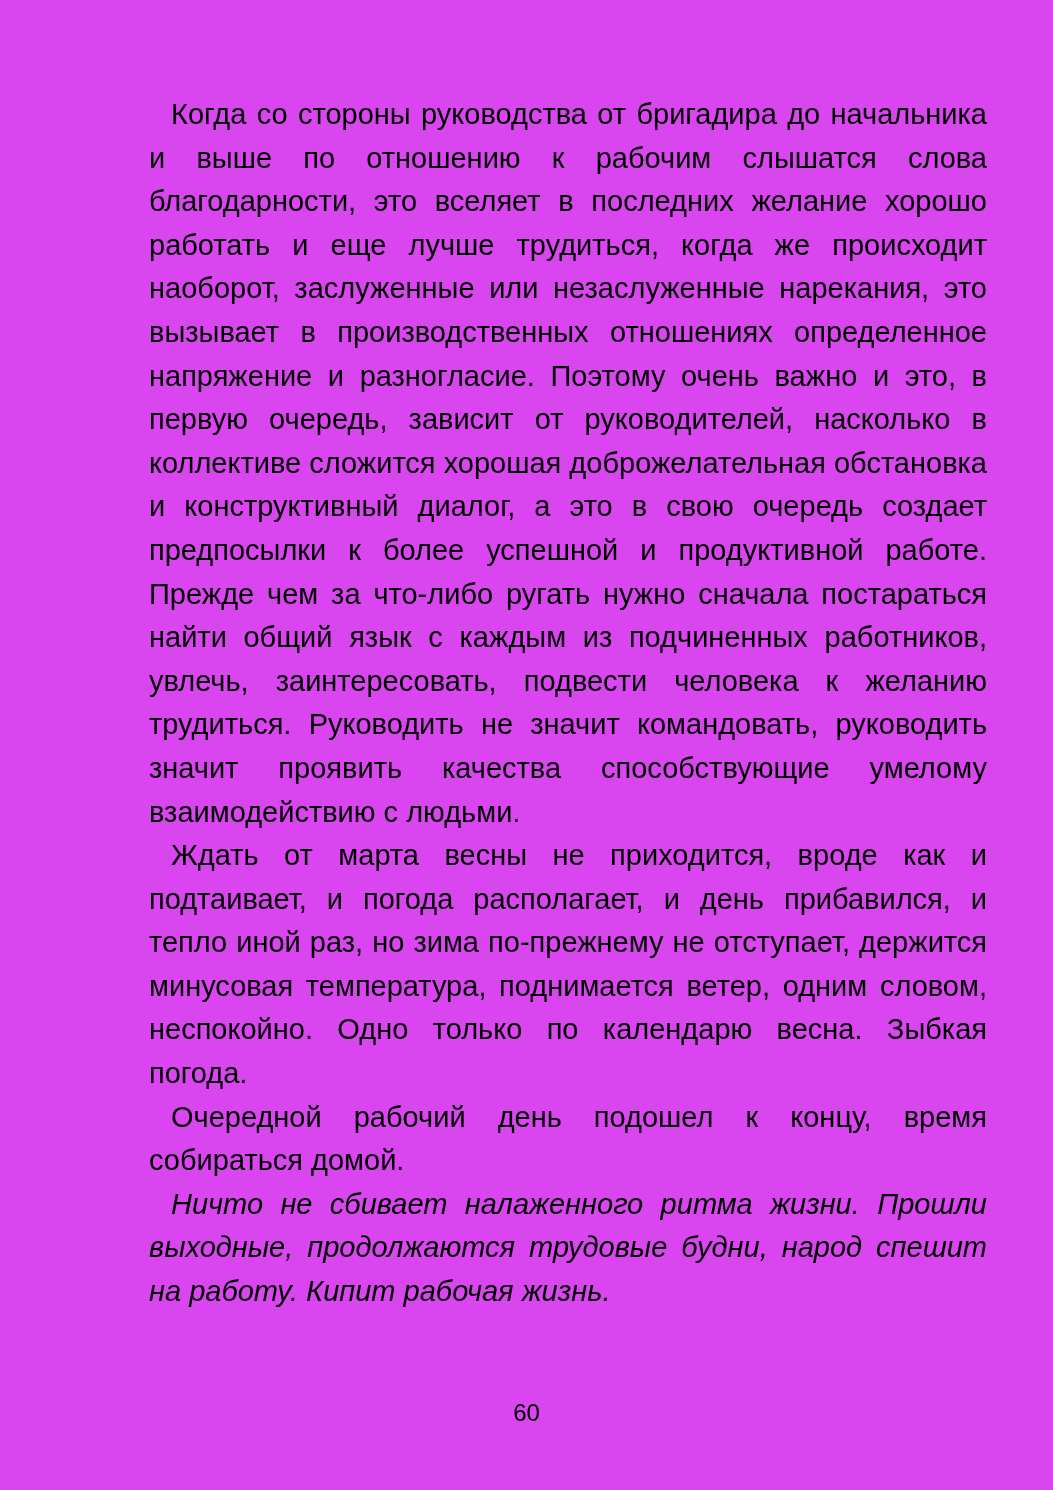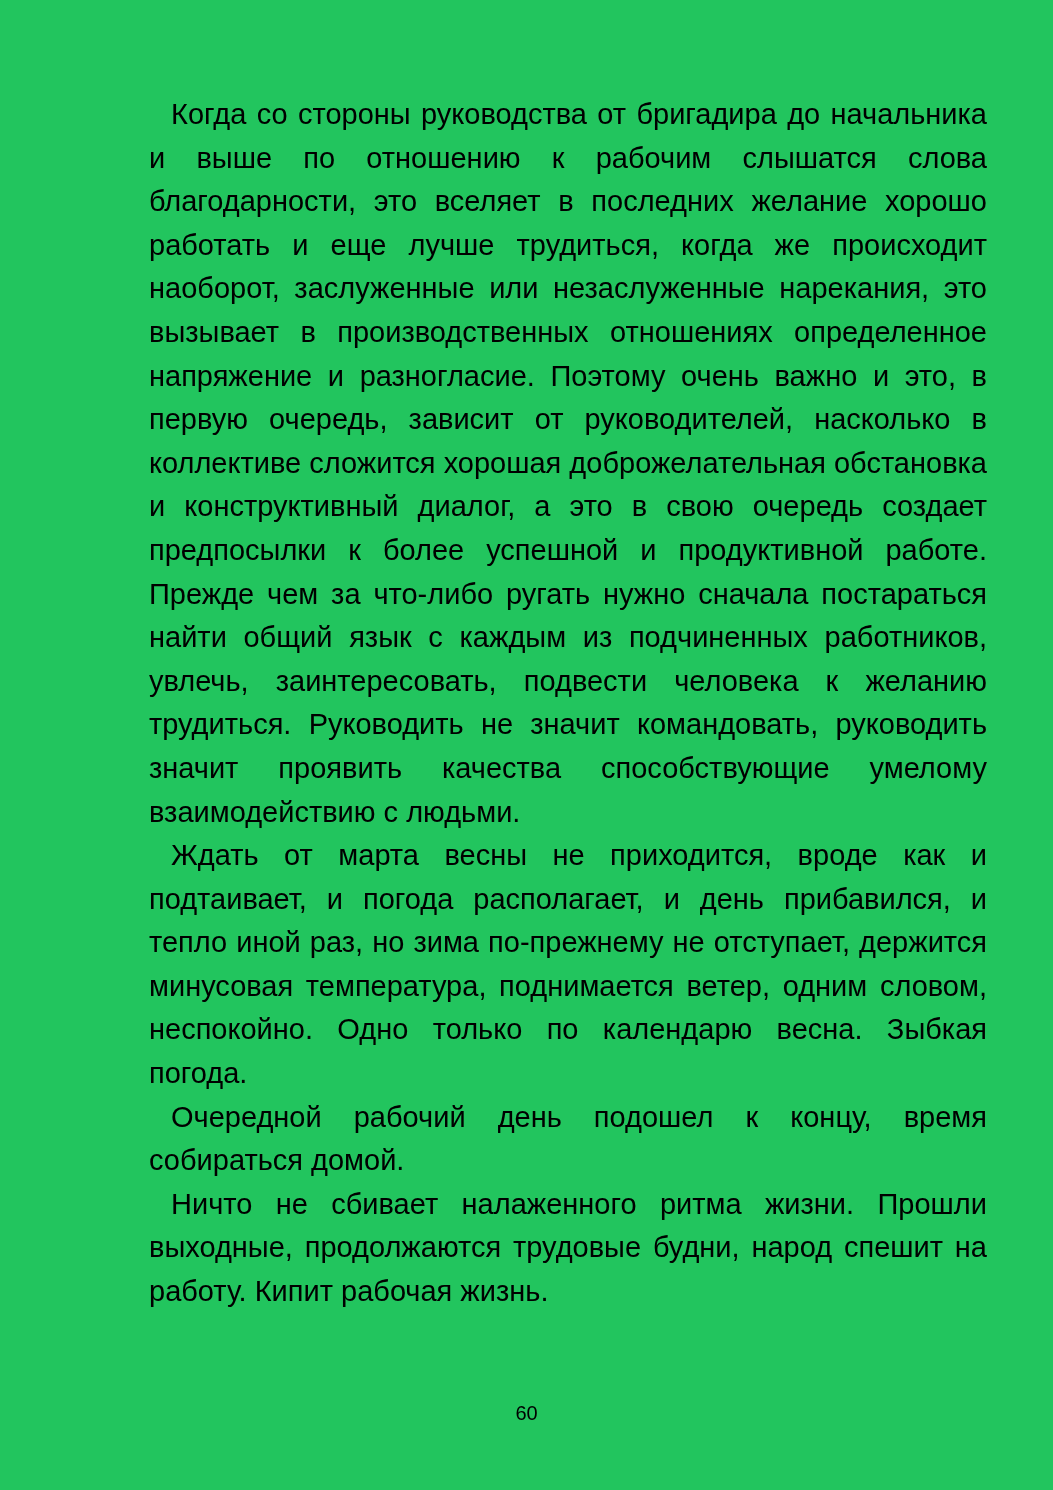--- a/index.html
+++ b/index.html
@@ -8,21 +8,21 @@
     padding: 0;
     background: #ffffff;
   }
   body {
     font-family: "Liberation Sans", "DejaVu Sans", sans-serif;
   }
   .page {
     position: relative;
     width: 1053px;
     height: 1490px;
-    background: #22c55e;
+    background: #d946ef;
     overflow: hidden;
     box-sizing: border-box;
   }
   .text-column {
     position: absolute;
     left: 149px;
     top: 93px;
     width: 838px;
   }
   .para {
@@ -36,28 +36,29 @@
     color: #000000;
     font-weight: 400;
     letter-spacing: 0px;
     word-spacing: 0px;
     -webkit-hyphens: none;
     hyphens: none;
   }
   
   .para:last-of-type {
     margin-bottom: 6px;
+    font-style: italic;
   }
   .page-number {
     position: absolute;
     left: 0;
     right: 0;
     top: 1400px;
     text-align: center;
-    font-size: 20px;
+    font-size: 24px;
     line-height: 26px;
     color: #000000;
   }
 </style>
 </head>
 <body>
 
 <div class="page">
 
   <div class="text-column">

